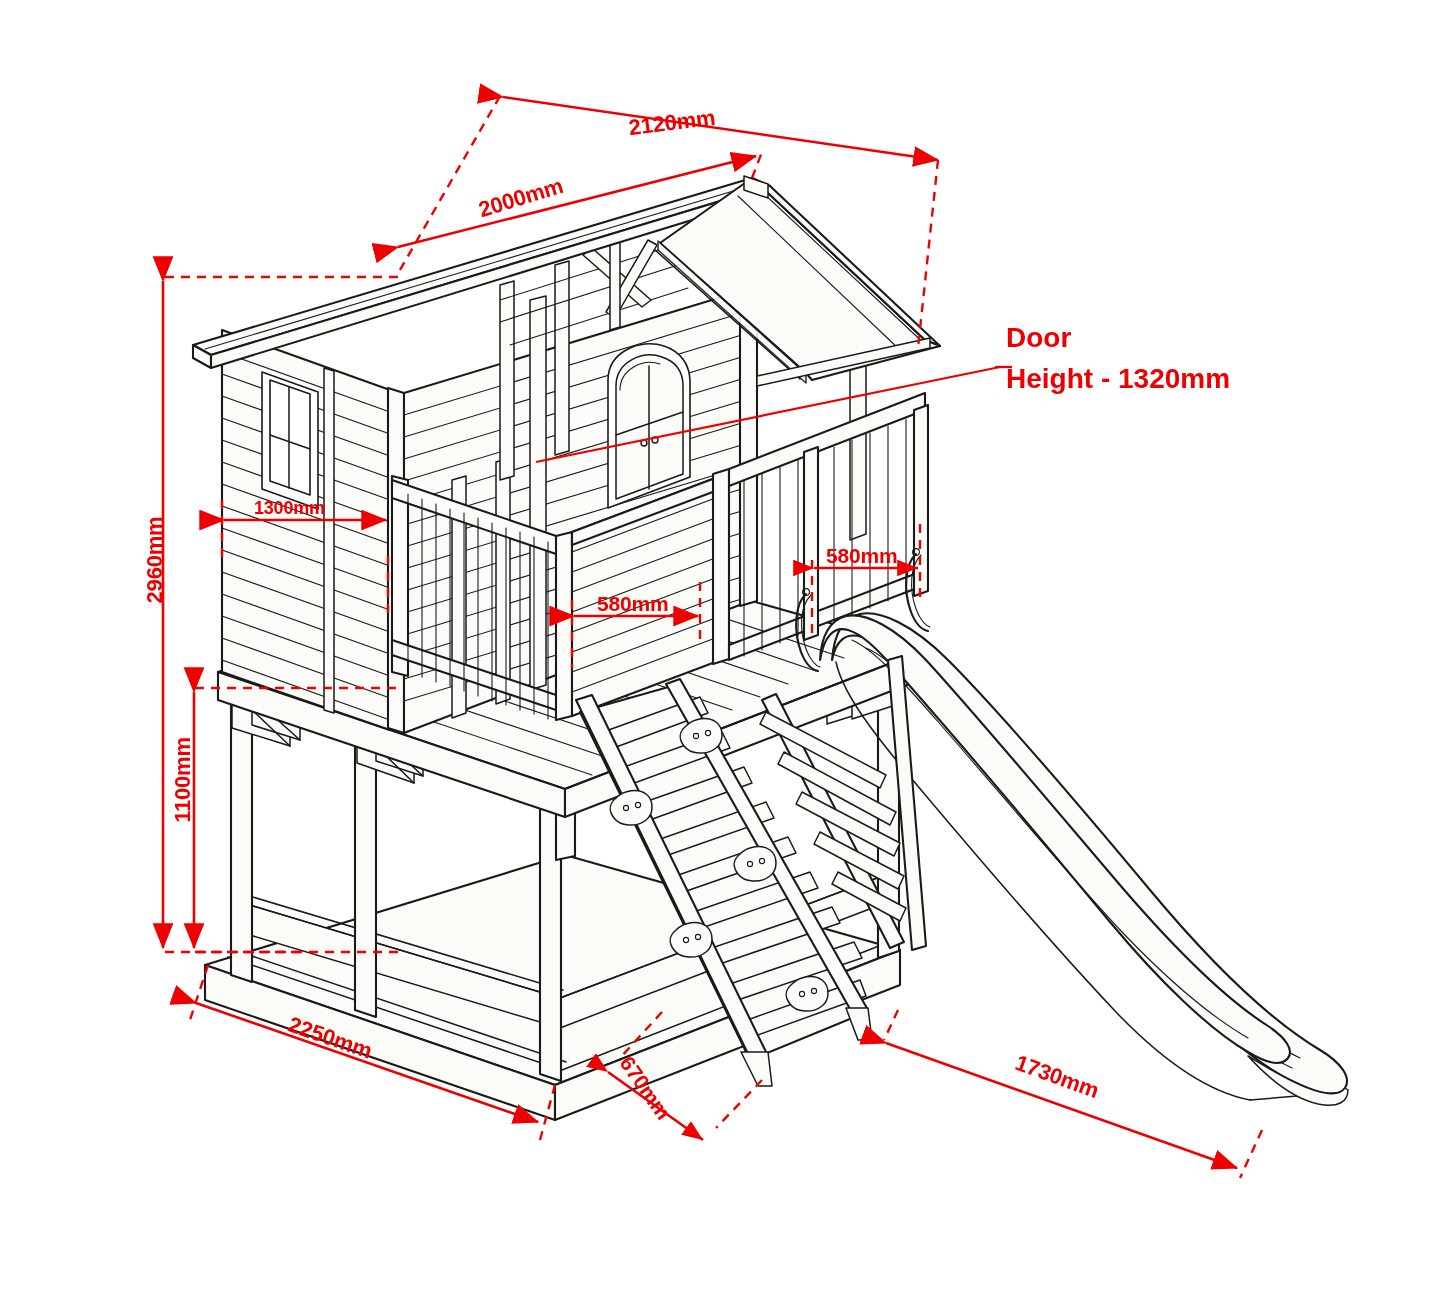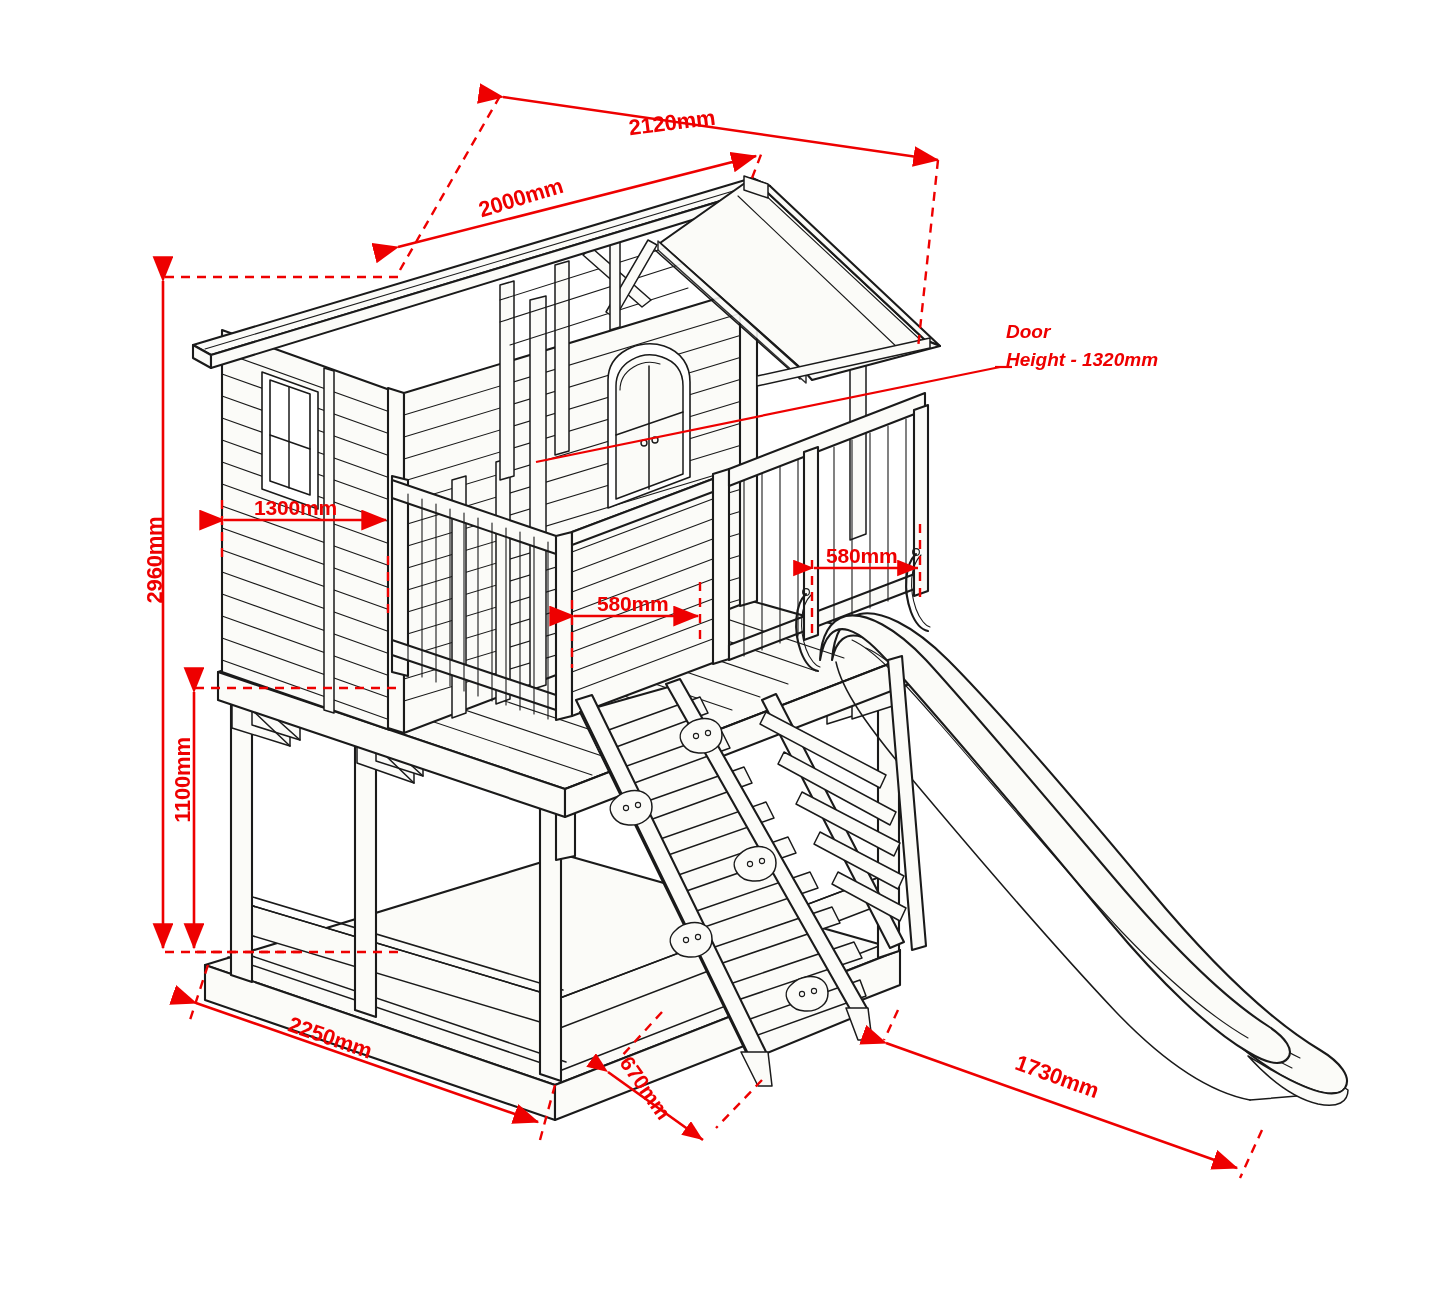--- a/index.html
+++ b/index.html
@@ -440,30 +440,30 @@
 </svg>
 
 <div class="dim-label" style="left:672px; top:123px; transform:translate(-50%,-50%) rotate(-7deg); font-size:22px;">2120mm</div>
 
 <div class="dim-label" style="left:521px; top:198px; transform:translate(-50%,-50%) rotate(-17deg); font-size:22px;">2000mm</div>
 
 <div class="dim-label" style="left:155px; top:560px; transform:translate(-50%,-50%) rotate(-90deg); font-size:22px;">2960mm</div>
 
 <div class="dim-label" style="left:183px; top:780px; transform:translate(-50%,-50%) rotate(-90deg); font-size:22px;">1100mm</div>
 
-<div class="dim-label" style="left:254px; top:508px; transform:translate(0,-50%) rotate(0deg); font-size:21px;">1300mm</div>
+<div class="dim-label" style="left:254px; top:508px; transform:translate(0,-50%) rotate(0deg); font-size:18px;">1300mm</div>
 
 <div class="dim-label" style="left:597px; top:604px; transform:translate(0,-50%); font-size:21px;">580mm</div>
 
 <div class="dim-label" style="left:826px; top:556px; transform:translate(0,-50%); font-size:21px;">580mm</div>
 
 <div class="dim-label" style="left:330px; top:1038px; transform:translate(-50%,-50%) rotate(19deg); font-size:22px;">2250mm</div>
 
 <div class="dim-label" style="left:645px; top:1088px; transform:translate(-50%,-50%) rotate(55deg); font-size:21px;">670mm</div>
 
 <div class="dim-label" style="left:1057px; top:1077px; transform:translate(-50%,-50%) rotate(20deg); font-size:22px;">1730mm</div>
 
-<div class="callout" style="left:1006px; top:318px; font-size:19px;font-style:italic;">
+<div class="callout" style="left:1006px; top:318px; font-size:28px;">
   <div>Door</div>
   <div>Height - 1320mm</div>
 </div>
 
 </div>
 
 </body></html>

